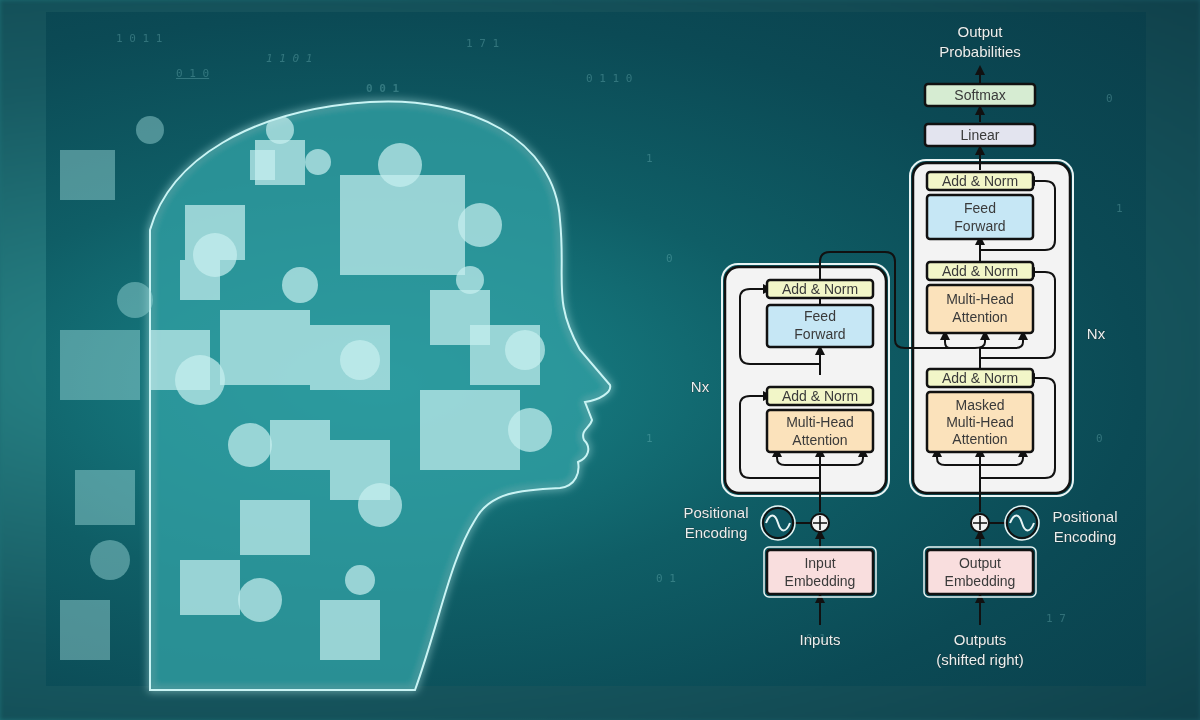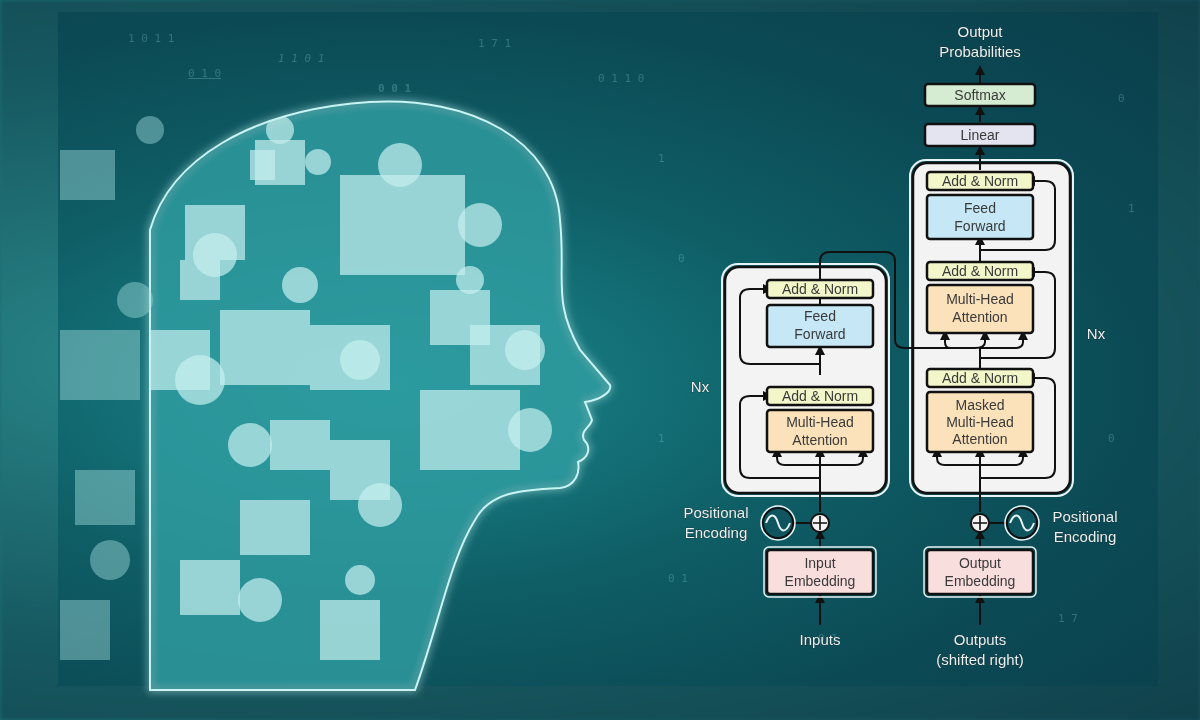--- a/index.html
+++ b/index.html
@@ -2,21 +2,21 @@
 <html><head>
 <meta charset="utf-8">
 <style>
   html,body{margin:0;padding:0;}
   body{width:1200px;height:720px;overflow:hidden;position:relative;
        background:linear-gradient(90deg,#1d6f74 0%,#175b63 40%,#1a5560 100%);
        font-family:"Liberation Sans",sans-serif;}
   .outer-blur{position:absolute;inset:0;
        background:radial-gradient(ellipse at 20% 50%,#2a8a8c 0%,#175a62 55%,#10414b 100%);
        filter:blur(2px);}
-  .panel{position:absolute;left:58px;top:12px;width:1100px;height:674px;overflow:hidden;
+  .panel{position:absolute;left:46px;top:12px;width:1100px;height:674px;overflow:hidden;
        background:radial-gradient(ellipse at 30% 55%,#1a8a8e 0%,#0f5e66 40%,#0b4a55 70%,#0a3f4b 100%);}
   .binary{position:absolute;color:rgba(150,220,220,0.28);font-family:"DejaVu Sans Mono",monospace;font-size:11px;}
   svg{position:absolute;left:0;top:0;}
   .box-text{font-family:"Liberation Sans",sans-serif;font-size:14px;fill:#3a3a3a;text-anchor:middle;}
   .outline-text{font-family:"Liberation Sans",sans-serif;font-size:15px;text-anchor:middle;
        fill:#e8f0f0;stroke:#1e2a2c;stroke-width:0.6;paint-order:stroke;}
 </style>
 </head>
 <body>
 

